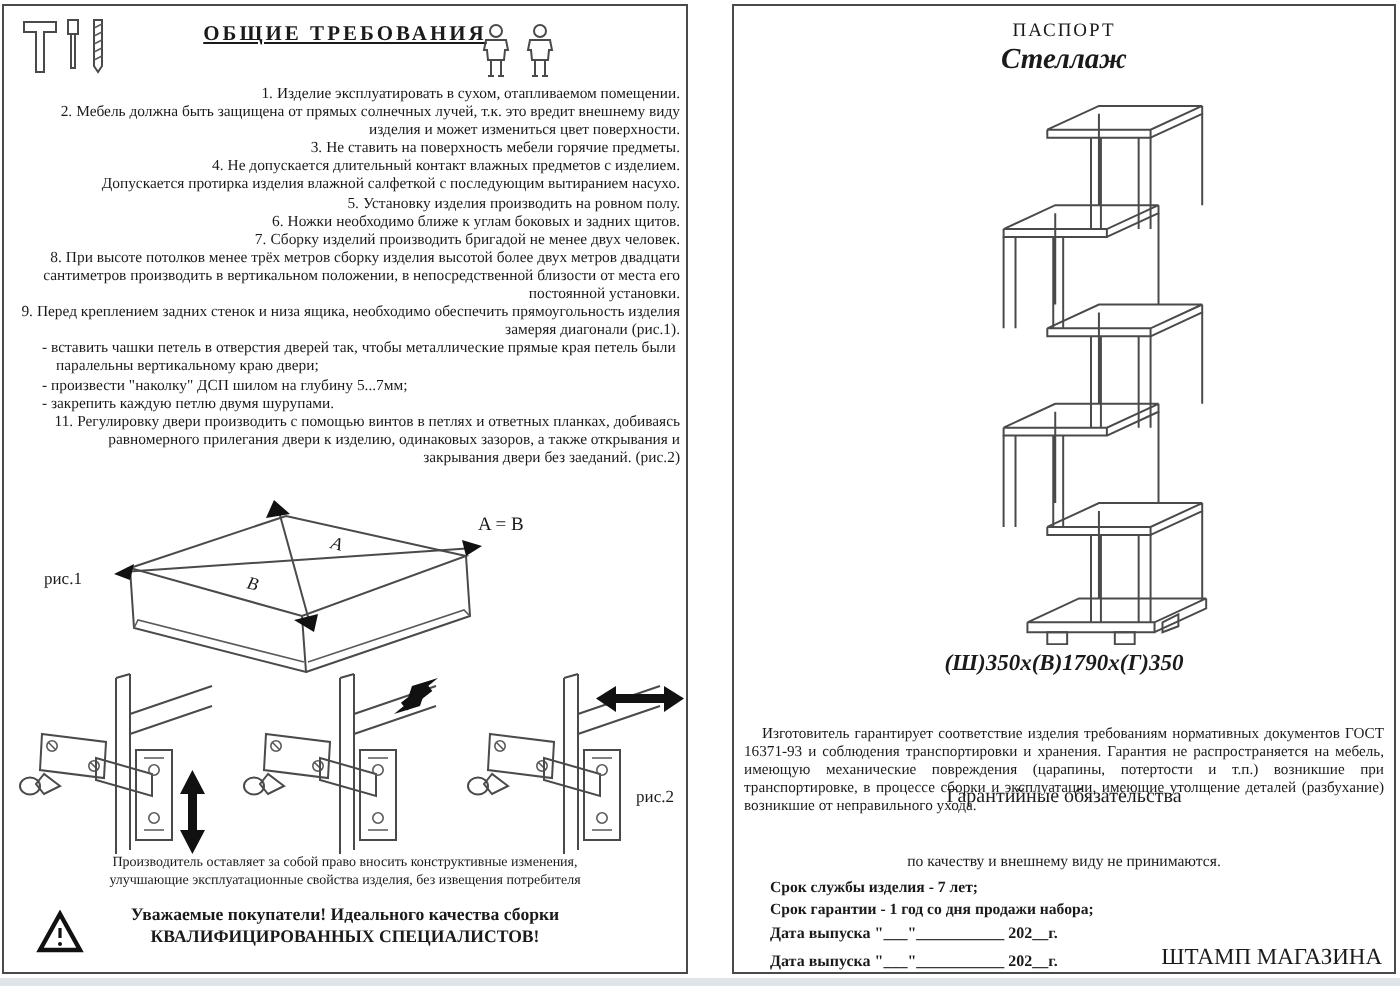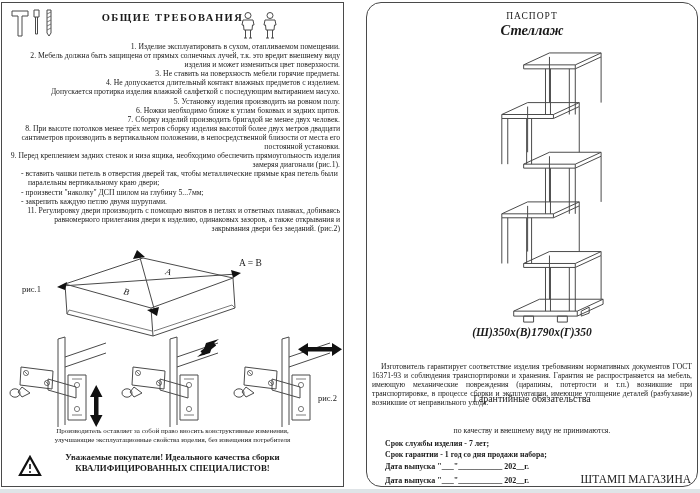--- a/index.html
+++ b/index.html
@@ -4,26 +4,26 @@
 <style>
   html,body{margin:0;padding:0;}
   body{
     width:700px;height:493px;position:relative;overflow:hidden;
     background:#ffffff;
     font-family:"Liberation Serif","DejaVu Serif",serif;
     color:#1a1a1a;
   }
   .page{position:absolute;top:2px;height:485px;background:#fff;border:1px solid #4a4a4a;box-sizing:border-box;}
   #leftPage{left:1px;width:343px;}
-  #rightPage{left:366px;width:332px;border-radius:15px;}
+  #rightPage{left:366px;width:332px;}
   .scan-edge{position:absolute;left:0;bottom:0;width:700px;height:4px;background:#dfe4e7;}
 
   
   .lp-title{position:absolute;top:9px;left:0;width:100%;text-align:center;
-    font-size:10.5px;font-weight:bold;letter-spacing:1.5px;}
+    font-size:10.5px;font-weight:bold;letter-spacing:1.5px;text-decoration:underline;}
   .tools-ic{position:absolute;left:8px;top:4px;}
   .people-ic{position:absolute;left:236px;top:8px;}
   .req-list{position:absolute;top:39px;left:4px;right:3px;font-size:7.7px;line-height:9.1px;}
   .req{padding-left:14px;text-indent:-14px;text-align:right;}
   .rn{margin-right:2px;}
   .sub{padding-left:22px;text-indent:-7px;}
 
   .fig1-wrap{position:absolute;top:247px;left:0;width:100%;height:88px;}
   .fig1-label{position:absolute;left:20px;top:34px;font-size:8.5px;}
   .fig1-eq{position:absolute;left:237px;top:8px;font-size:9.5px;}

